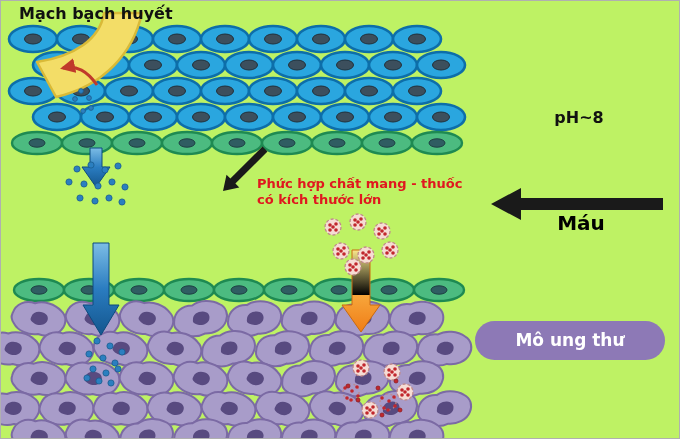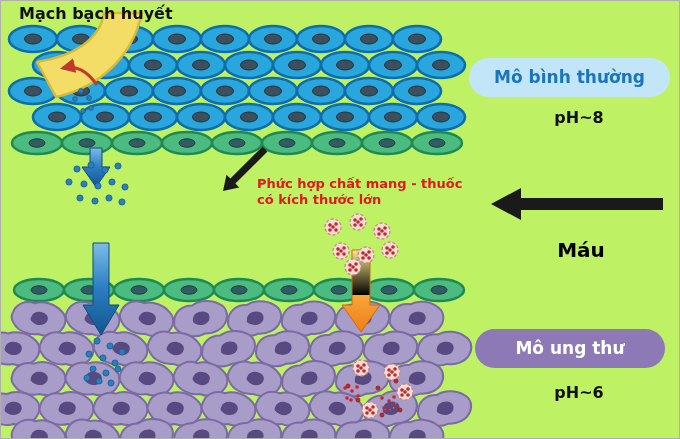--- a/index.html
+++ b/index.html
@@ -7,24 +7,24 @@
     position:relative;width:680px;height:439px;box-sizing:border-box;
     background:#bef264;border:1px solid #b0b0b0;overflow:hidden;
     font-family:"DejaVu Sans","Liberation Sans",sans-serif;
   }
   .stage svg{position:absolute;left:0;top:0;}
   .txt{position:absolute;}
   .title{left:18px;top:3px;font-size:16px;font-weight:bold;color:#111;}
   .red-label{font-weight:bold;font-size:13px;line-height:16px;text-align:left;color:#e0181f;}
   .lbl-small{left:26px;top:202px;width:158px;}
   .lbl-complex{left:256px;top:175px;width:234px;}
-  .mau{left:528px;top:210px;width:104px;text-align:center;font-size:20px;font-weight:bold;color:#000;margin-top:27px;}
+  .mau{left:528px;top:210px;width:104px;text-align:center;font-size:20px;font-weight:bold;color:#000;}
   .badge{position:absolute;border-radius:20px;text-align:center;font-weight:bold;font-size:17px;}
   .badge-normal{left:468px;top:57px;width:201px;height:39px;line-height:39px;}
-  .badge-tumor{left:474px;top:328px;width:190px;height:39px;line-height:39px;}
+  .badge-tumor{left:474px;top:320px;width:190px;height:39px;line-height:39px;}
   .ph{position:absolute;width:120px;text-align:center;font-size:16px;font-weight:600;color:#111;}
   .ph7{left:518px;top:107px;}
   .ph6{left:518px;top:382px;}
 </style>
 </head>
 <body>
 
 <div class="stage">
 
   <svg width="680" height="439" viewBox="0 0 680 439">
@@ -605,18 +605,16 @@
   <div class="txt title">Mạch bạch huyết</div>
 
 
   <div class="txt red-label lbl-complex" style="color: rgb(224, 24, 31);">
     <span style="display:block">Phức hợp chất mang - thuốc</span>
     <span style="display:block">có kích thước lớn</span>
   </div>
 
   <div class="txt mau">Máu</div>
 
-  <div class="badge badge-normal" id="badge-normal" style="background: rgb(194, 230, 248); color: rgb(27, 117, 188);">Mô bình thường</div>
   <div class="ph ph7">pH~8</div>
 
   <div class="badge badge-tumor" id="badge-tumor" style="background: rgb(141, 121, 182); color: rgb(255, 255, 255);">Mô ung thư</div>
-  <div class="ph ph6">pH~6</div>
 </div>
 
 </body></html>

